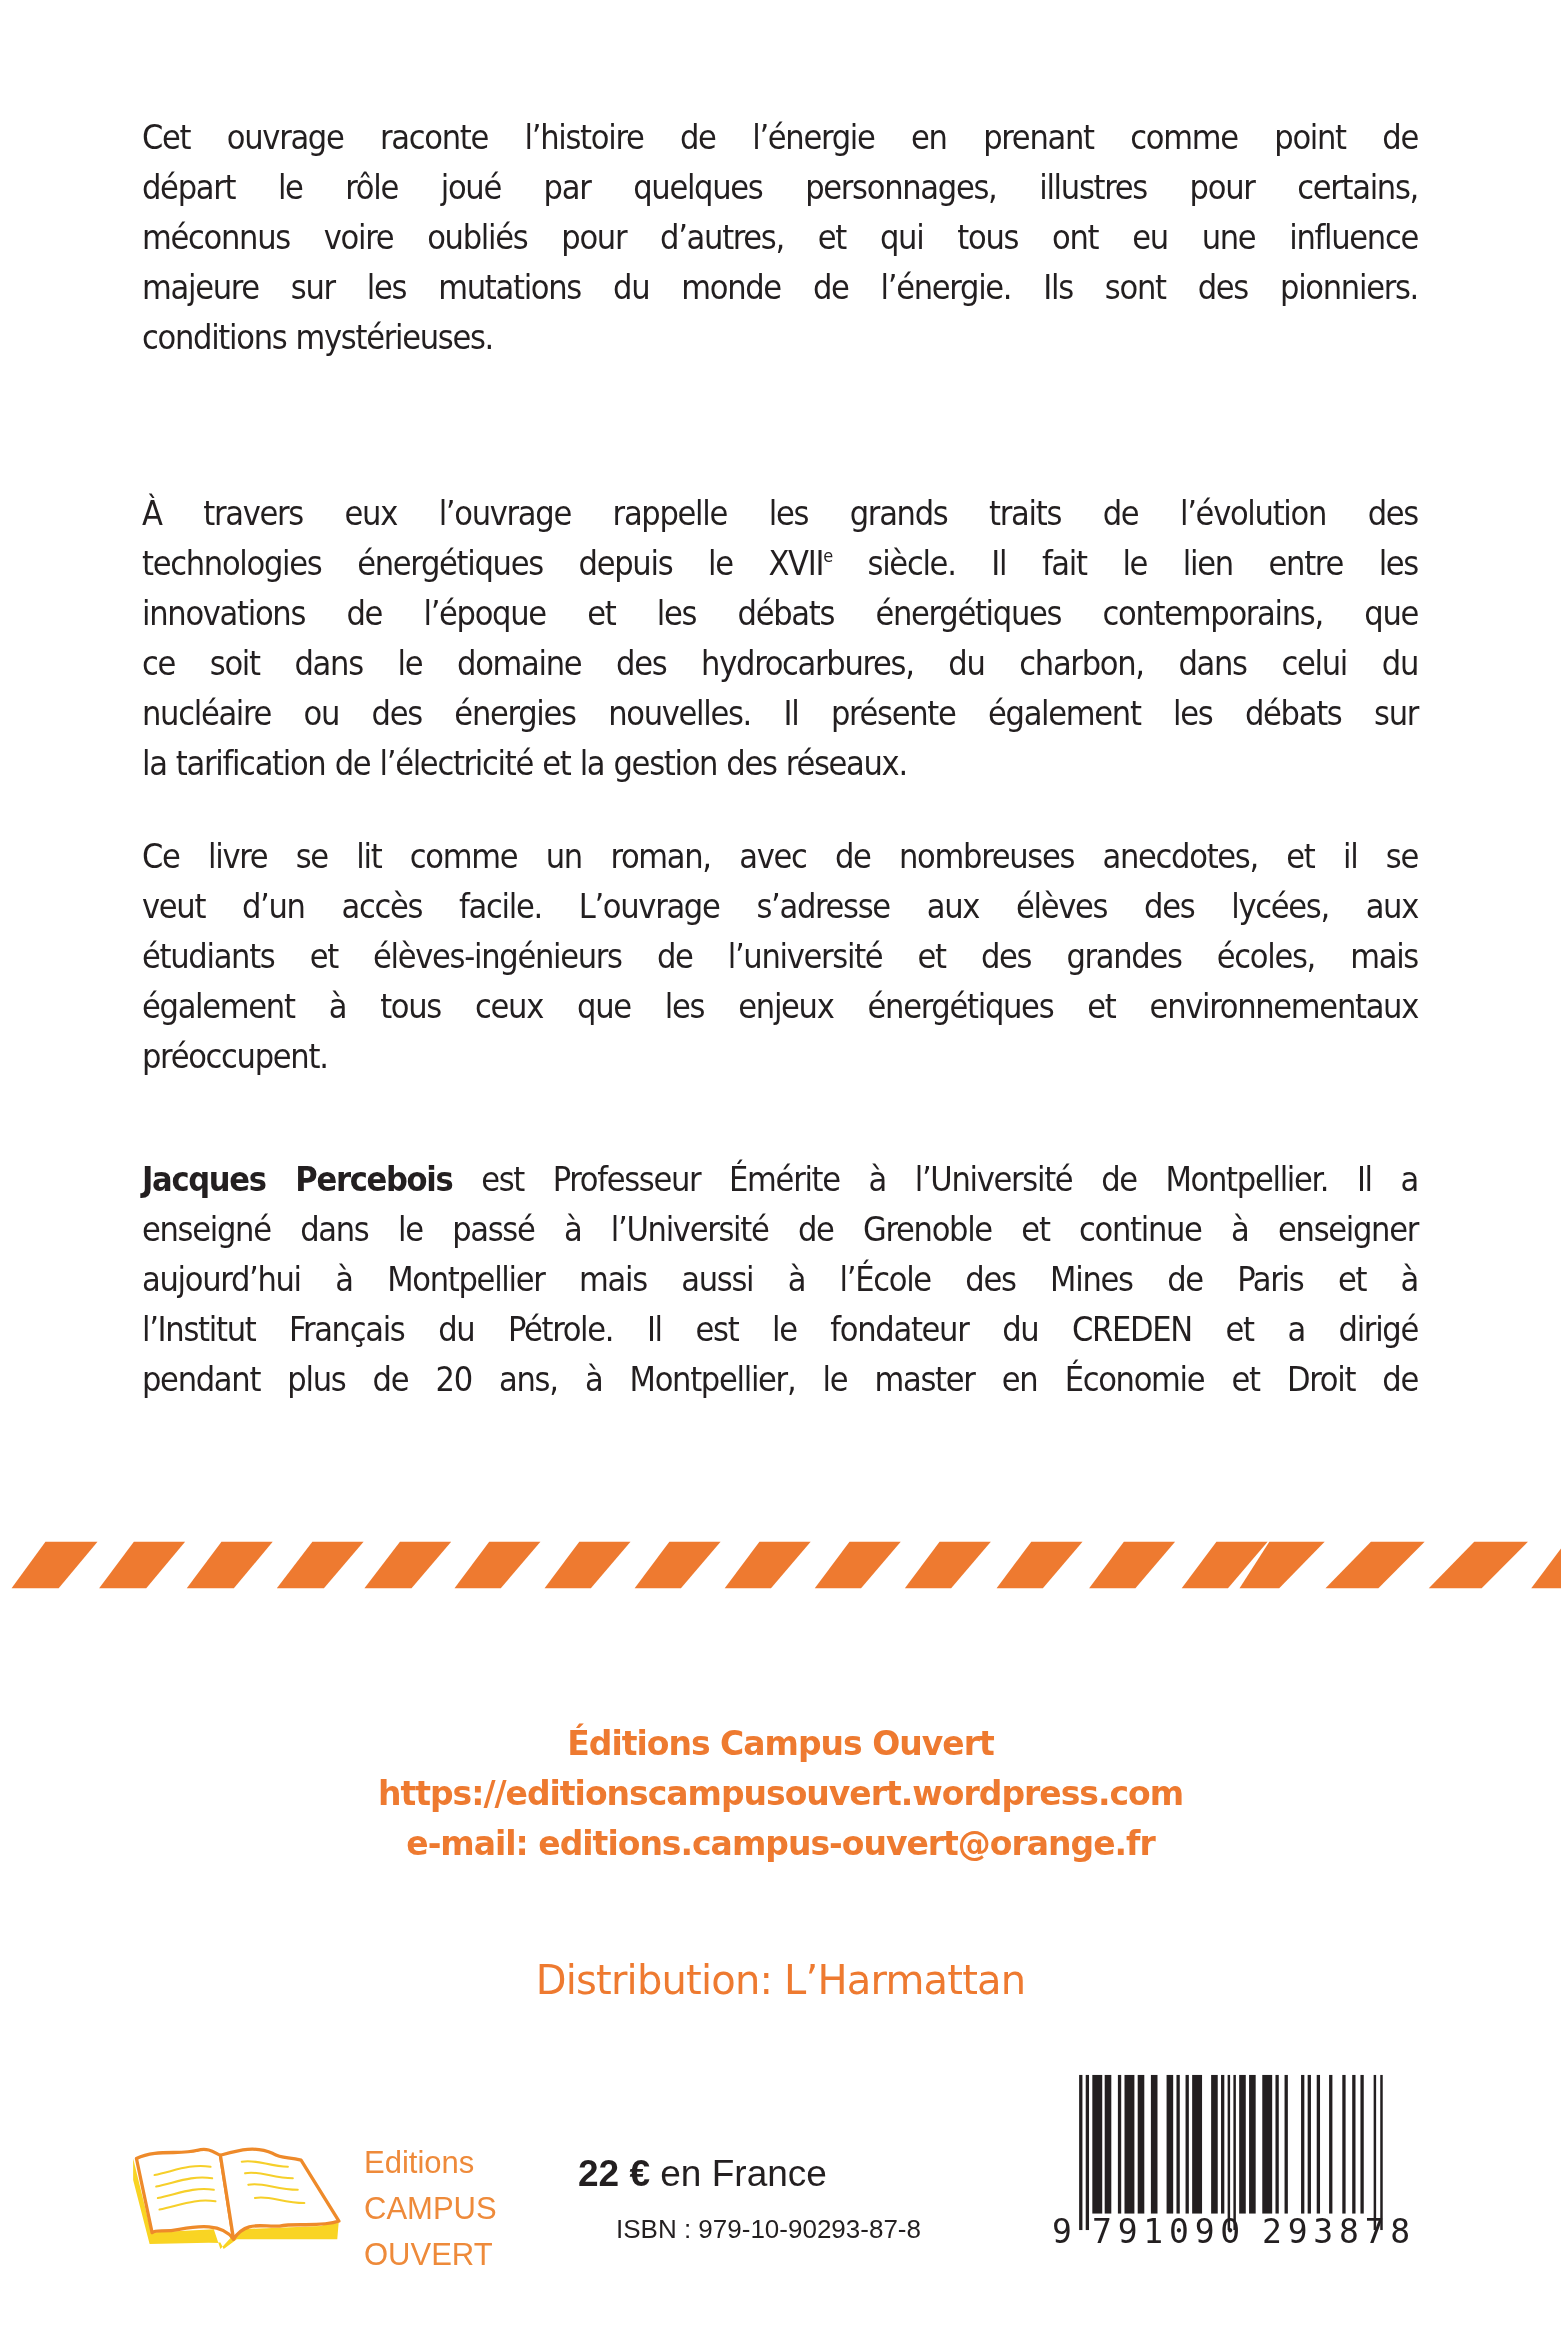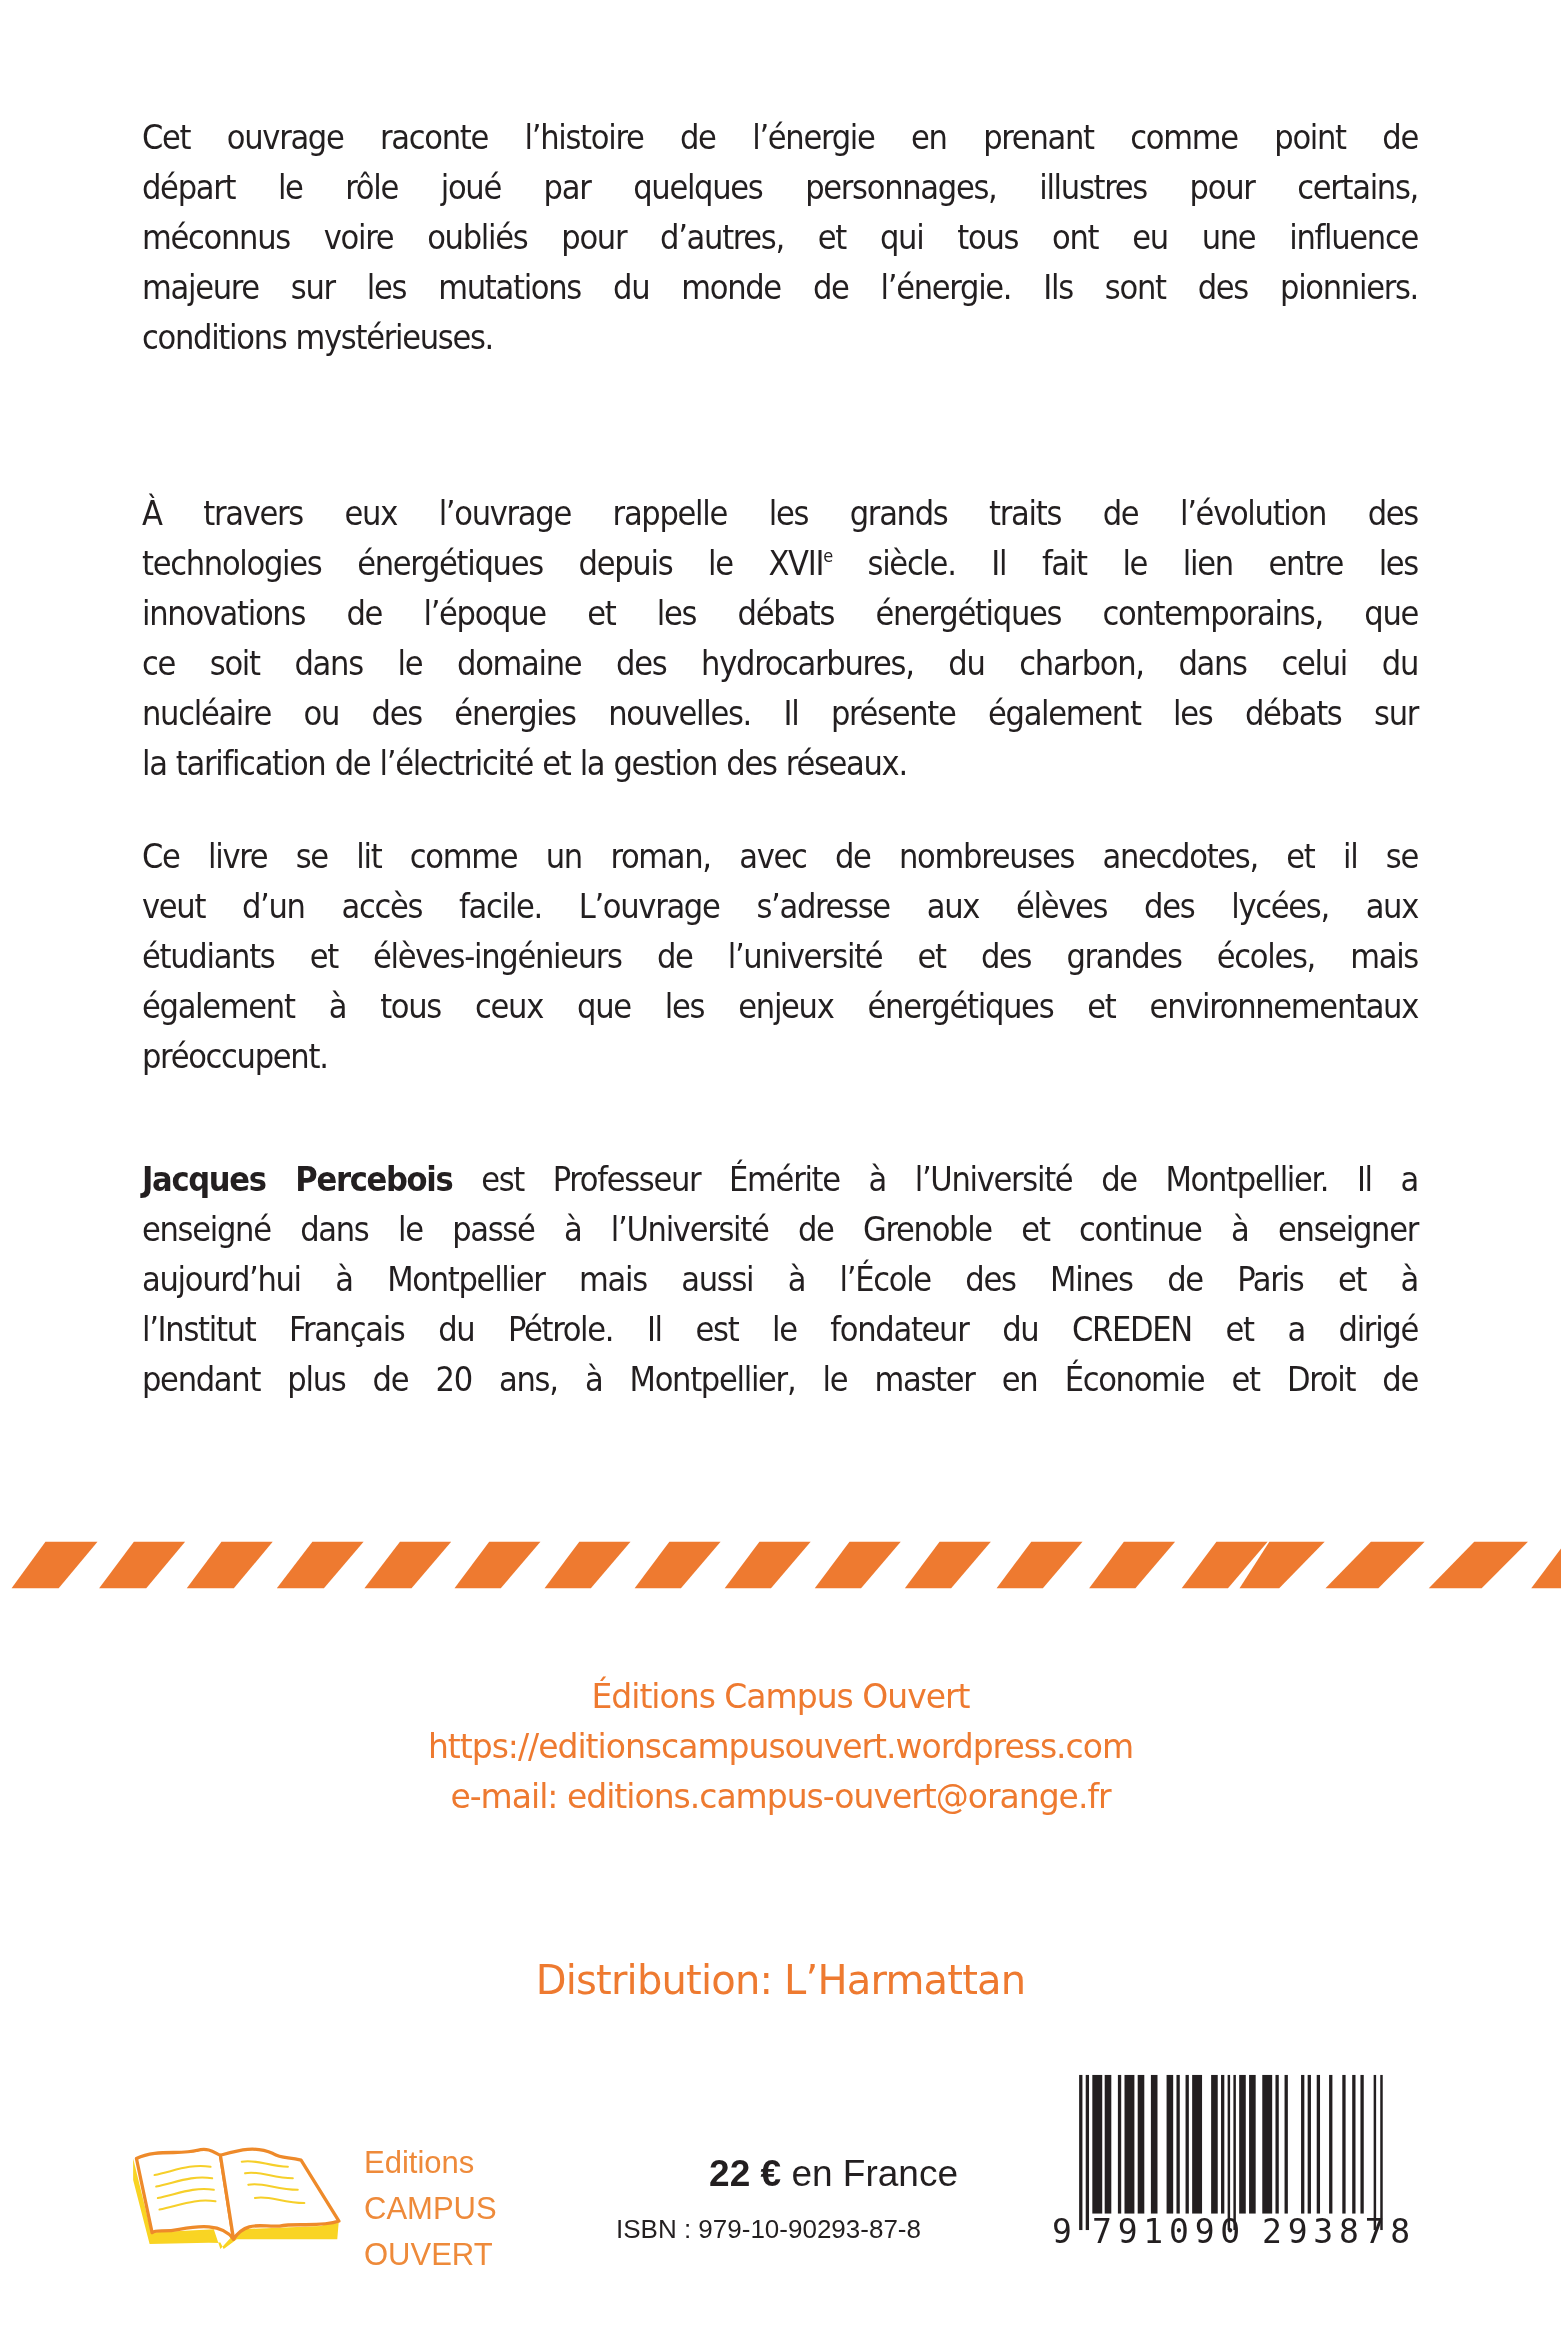--- a/index.html
+++ b/index.html
@@ -109,21 +109,21 @@
   }
   .logo-text span {
     display: block;
   }
 
   .price {
     position: absolute;
     left: 578px;
     top: 2149px;
     width: 380px;
-    text-align: right;
+    text-align: left;
     font-family: "Liberation Sans", sans-serif;
     font-size: 37px;
     line-height: 50px;
     color: #231f20;
   }
   .price .amount {
     font-weight: bold;
   }
   .isbn {
     position: absolute;
@@ -210,21 +210,21 @@
       <polygon points="1318,58 1360,2 1422,2 1374,58"></polygon>
       <polygon points="1430,58 1472,2 1534,2 1486,58"></polygon>
       <polygon points="1500,58 1536,2 1603,2 1548,58"></polygon>
       <polygon points="1604,58 1659,2 1724,2 1668,58"></polygon>
       <polygon points="1729,58 1784,2 1849,2 1793,58"></polygon>
       <polygon points="1853,58 1889,10 1889,58"></polygon>
     </g>
   </svg>
 </div>
 
-<div class="publisher" style="top:1672px;">
+<div class="publisher" style="top:1719px;font-weight:bold;">
   <span class="pline">Éditions Campus Ouvert</span>
   <span class="pline">https://editionscampusouvert.wordpress.com</span>
   <span class="pline">e-mail: editions.campus-ouvert@orange.fr</span>
 </div>
 
 <div class="distribution">Distribution: L’Harmattan</div>
 
 <div class="logo">
   <svg width="215" height="107" viewBox="0 0 260 130" xmlns="http://www.w3.org/2000/svg">
 

